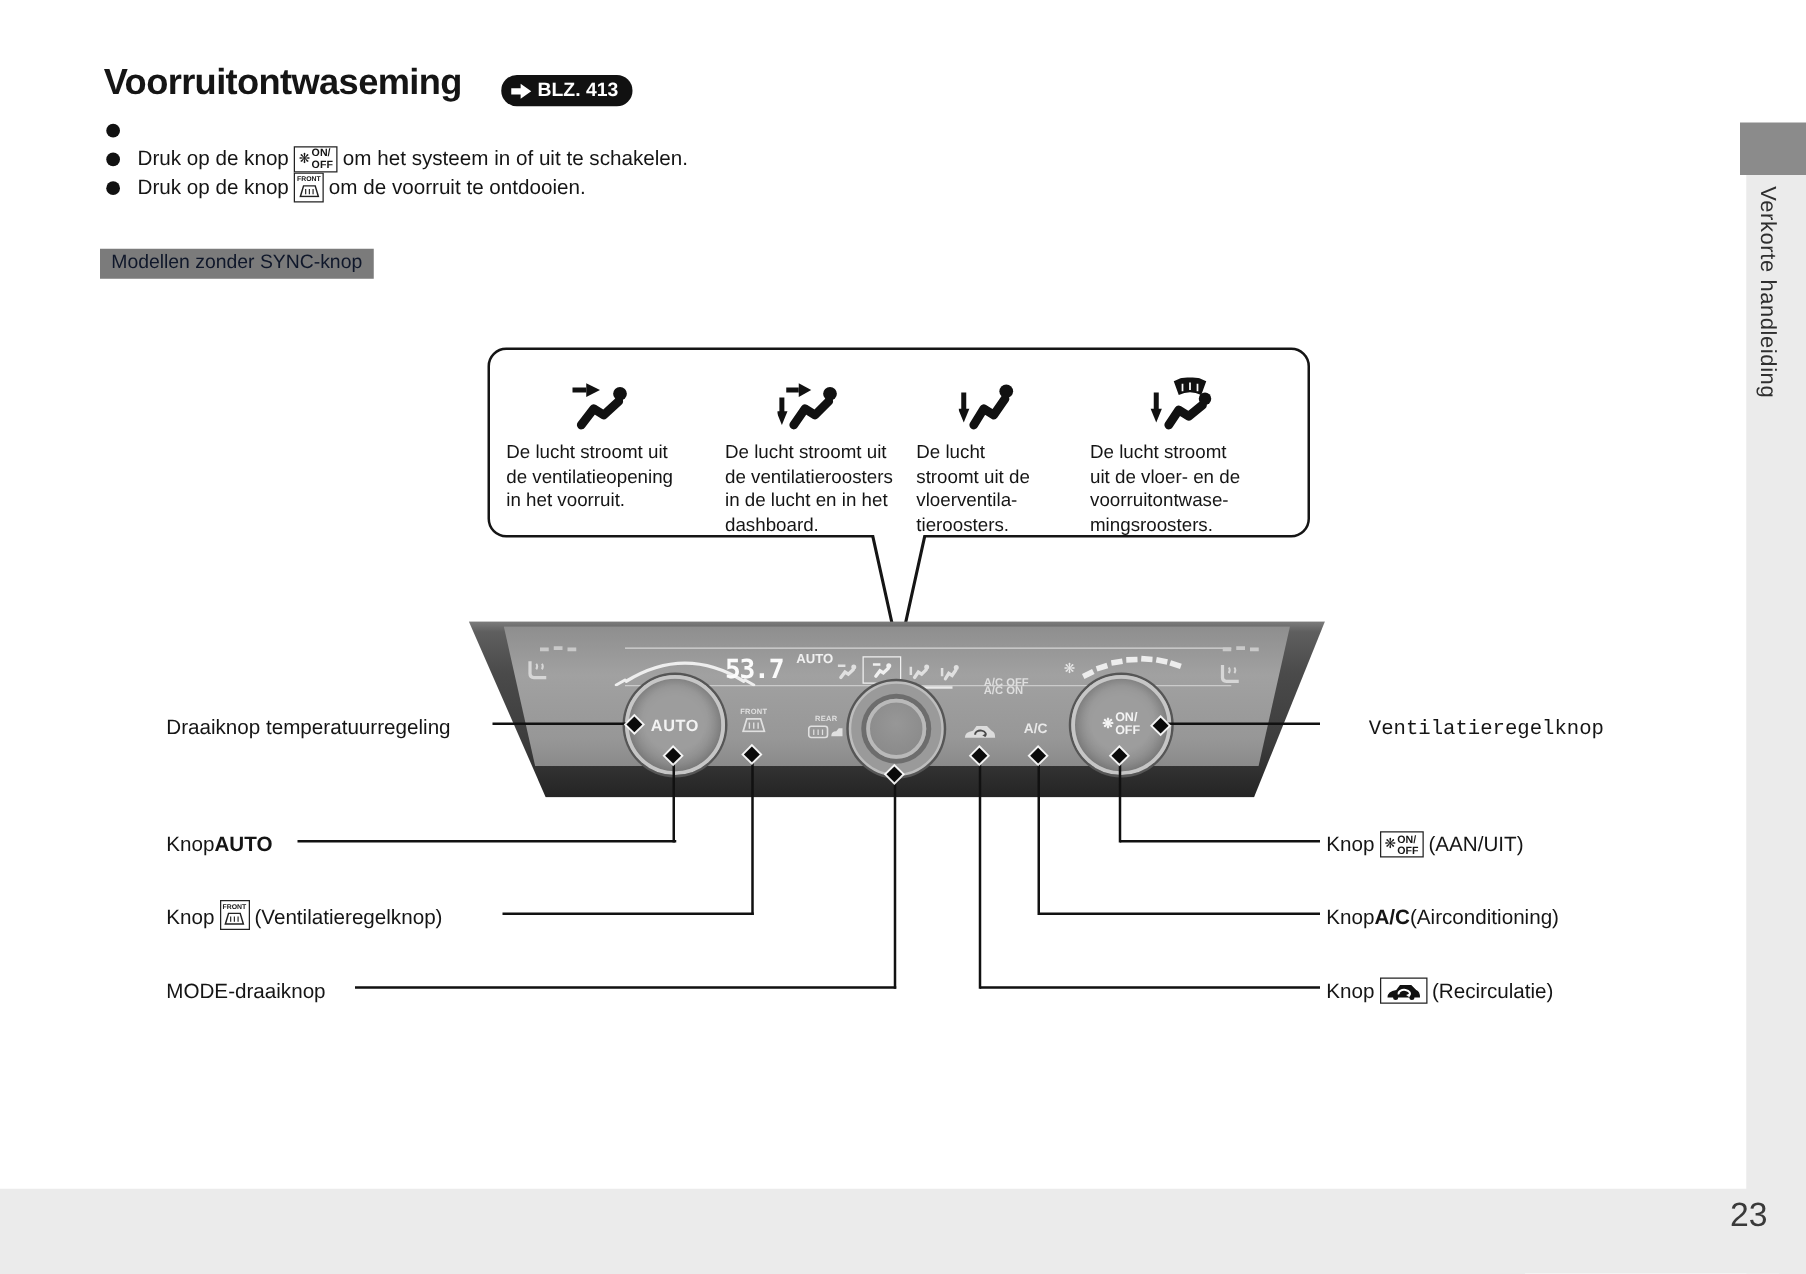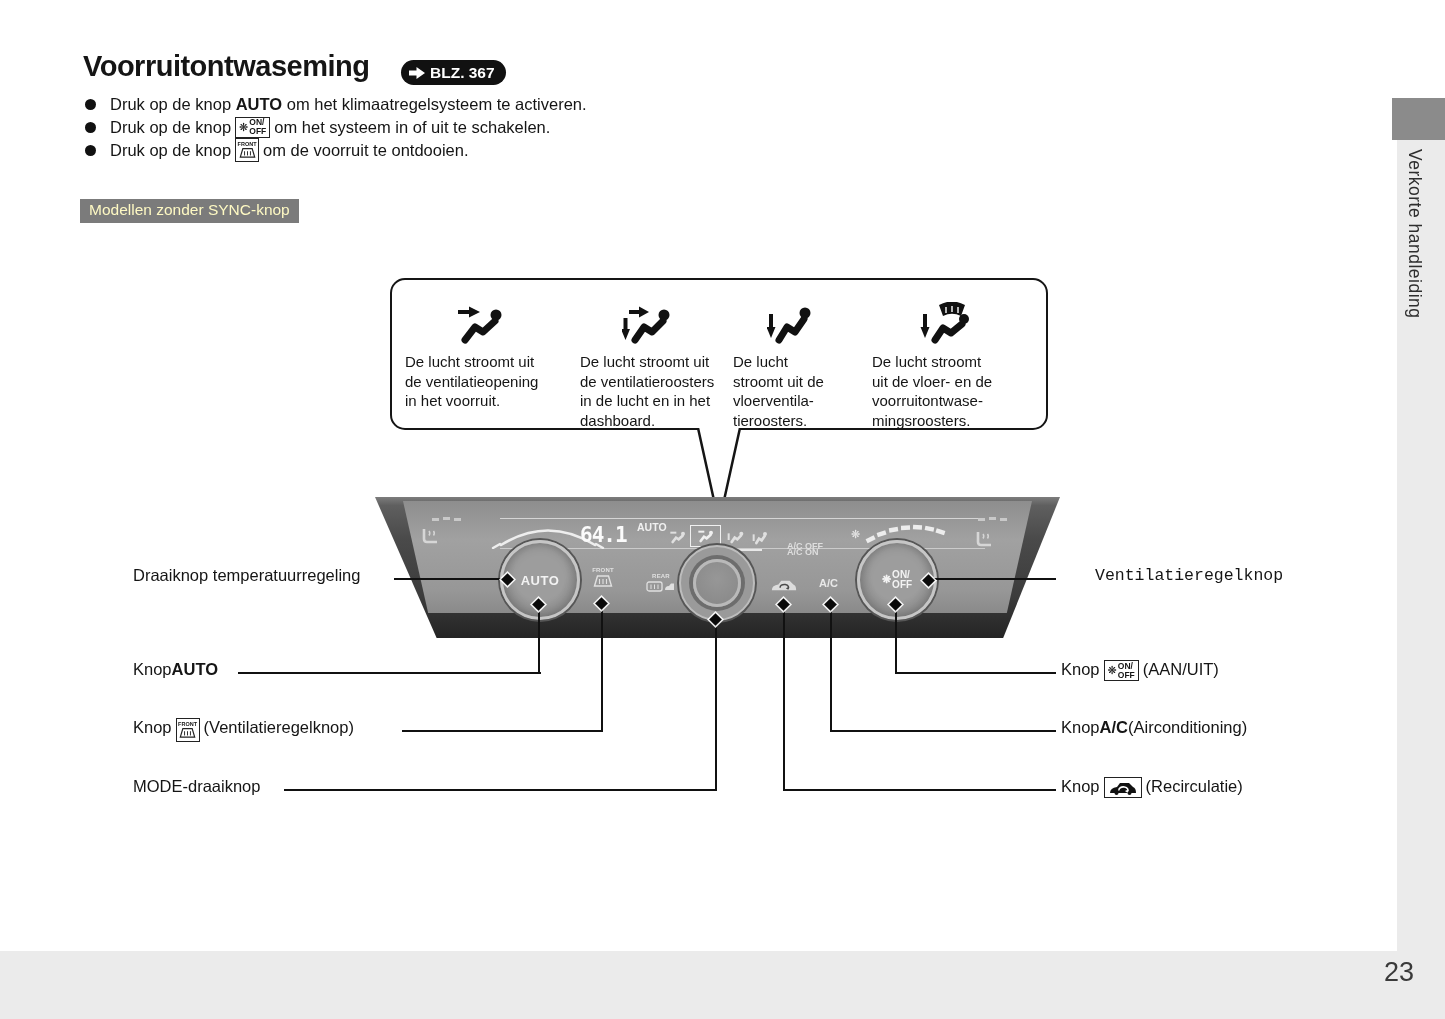--- a/index.html
+++ b/index.html
@@ -17,21 +17,21 @@
   .bullet-dot { width:11px; height:11px; background:#111; border-radius:50%; margin-right:14px; flex:0 0 auto; }
   .b-bold { font-weight:700; }
   .icon-box { display:inline-flex; align-items:center; justify-content:center; border:1.4px solid #222; background:#fff; margin:0 4px; vertical-align:middle; }
   .fanbox { padding:1px 3px; gap:1px; height:21px; }
   .fanbox .fan { font-size:11px; line-height:1; }
   .fanbox .onoff { display:flex; flex-direction:column; font-size:8.5px; font-weight:700; line-height:1.05; }
   .frontbox { flex-direction:column; padding:1px 2px; height:24px; width:24px; }
   .frontbox .fr { font-size:5.5px; font-weight:700; line-height:1; }
 
   
-  .tag { left:80px; top:199px; background:#7b7b7b; color:#fef9c3; font-size:15.5px; padding:2px 9px 4px 9px; }
+  .tag { left:80px; top:199px; background:#7b7b7b; color:#0f172a; font-size:15.5px; padding:2px 9px 4px 9px; }
 
   
   .callout { left:390px; top:278px; width:658px; height:152px; border:2.5px solid #151515; border-radius:15px; background:#fff; }
   .co-col { top:300px; }
   .co-icon { height:46px; display:flex; align-items:flex-end; justify-content:center; margin-bottom:6px; }
   .co-line { font-size:15px; line-height:19.5px; }
   .tail { left:693px; top:428px; }
 
   
   .panel { left:375px; top:497px; width:685px; height:141px; }
@@ -51,21 +51,21 @@
   .knob-mode-inner { width:48px; height:48px; border-radius:50%; border:3px solid #b9b9b9; box-shadow:0 0 0 4px #6d6d6d; background:radial-gradient(circle at 50% 40%, #979797, #878787); }
   .pbtn { position:absolute; color:#e4e4e4; text-align:center; }
   .pbtn .cap { font-size:6px; font-weight:700; letter-spacing:.2px; color:#e0e0e0; }
 
   
   .hline, .vline { position:absolute; background:#111; }
   .hline { height:2px; } .vline { width:2px; }
   .diamond { position:absolute; width:9px; height:9px; background:#0a0a0a; transform:rotate(45deg); box-shadow:0 0 0 1.5px rgba(255,255,255,.9); }
 
   
-  .plabel { position:absolute; height:26px; display:flex; align-items:flex-start; font-size:16.5px; white-space:nowrap; }
+  .plabel { position:absolute; height:26px; display:flex; align-items:flex-end; font-size:16.5px; white-space:nowrap; }
 
   
   .footer { left:0; top:951px; width:1445px; height:68px; background:#ebebeb; }
   .strip { left:1397px; top:139px; width:48px; height:880px; background:#ebebeb; }
   .side-tab { left:1392px; top:98px; width:53px; height:42px; background:#8b8b8b; }
   .vtext { left:1404px; top:149px; writing-mode:vertical-rl; font-size:17.5px; color:#2e2e2e; letter-spacing:.5px; }
   .pagenum { right:31px; top:957px; font-size:27px; color:#3a3a3a; }
 </style>
 </head>
 <body>
@@ -76,26 +76,25 @@
   <div class="abs strip"></div>
   <div class="abs side-tab"></div>
   <div class="abs vtext">Verkorte handleiding</div>
   <div class="abs pagenum">23</div>
 
   <h1 class="abs title">Voorruitontwaseming</h1>
   <div class="abs badge">
     <svg width="18" height="14" viewBox="0 0 18 14">
         <path d="M1 4.5 h7.5 V1 L17 7 L8.5 13 V9.5 H1 Z" fill="#fff"></path>
       </svg>
-    <span class="txt">BLZ. 367</span>
+    <span class="txt">BLZ. 413</span>
   </div>
 
   <div class="abs bullet-row" style="top:92px;">
     <span class="bullet-dot"></span>
-    <span><span>Druk op de knop </span><span class="b-bold">AUTO</span><span> om het klimaatregelsysteem te activeren.</span></span>
   </div>
   <div class="abs bullet-row" style="top:115px;">
     <span class="bullet-dot"></span>
     <span style="display:inline-flex;align-items:center;">
         <span>Druk op de knop </span>
         <span class="icon-box fanbox">
           <span class="fan">❋</span>
           <span class="onoff">
             <span>ON/</span>
             <span>OFF</span>
@@ -203,21 +202,21 @@
     <svg class="abs" style="left:46px;top:31px;" width="19" height="17" viewBox="0 0 19 17">
         <path d="M3 1 V11 Q3 14 6 14 H16" fill="none" stroke="#d6d6d6" stroke-width="2.6"></path>
         <path d="M8 3 q1.6 2 0 4.5 M12.5 3 q1.6 2 0 4.5" fill="none" stroke="#d6d6d6" stroke-width="1.5"></path>
       </svg>
 
     <svg class="abs" style="left:116px;top:28px;" width="114" height="24" viewBox="0 0 114 24">
         <path d="M10 20 Q57 -9 104 20" fill="none" stroke="#eee" stroke-width="2.6" stroke-linecap="round"></path>
         <path d="M2 23 L9 19 M112 23 L105 19" stroke="#eee" stroke-width="2.4" stroke-linecap="round"></path>
       </svg>
 
-    <div class="seg-temp">64.1</div>
+    <div class="seg-temp">53.7</div>
     <div class="disp-auto">AUTO</div>
 
     <svg class="abs" style="left:294px;top:33px;" width="18" height="14" viewBox="0 0 50 42">
         <circle cx="40" cy="11" r="6" fill="#e0e0e0"></circle>
         <path d="M9 36 L19 23 L27 28 L39 17" fill="none" stroke="#e0e0e0" stroke-width="8" stroke-linecap="round"></path>
         <path d="M2 8 H20" stroke="#e0e0e0" stroke-width="6"></path>
       </svg>
     <div class="mode-box">
       <svg width="18" height="14" viewBox="0 0 50 42">
           <circle cx="40" cy="11" r="6" fill="#f0f0f0"></circle>

